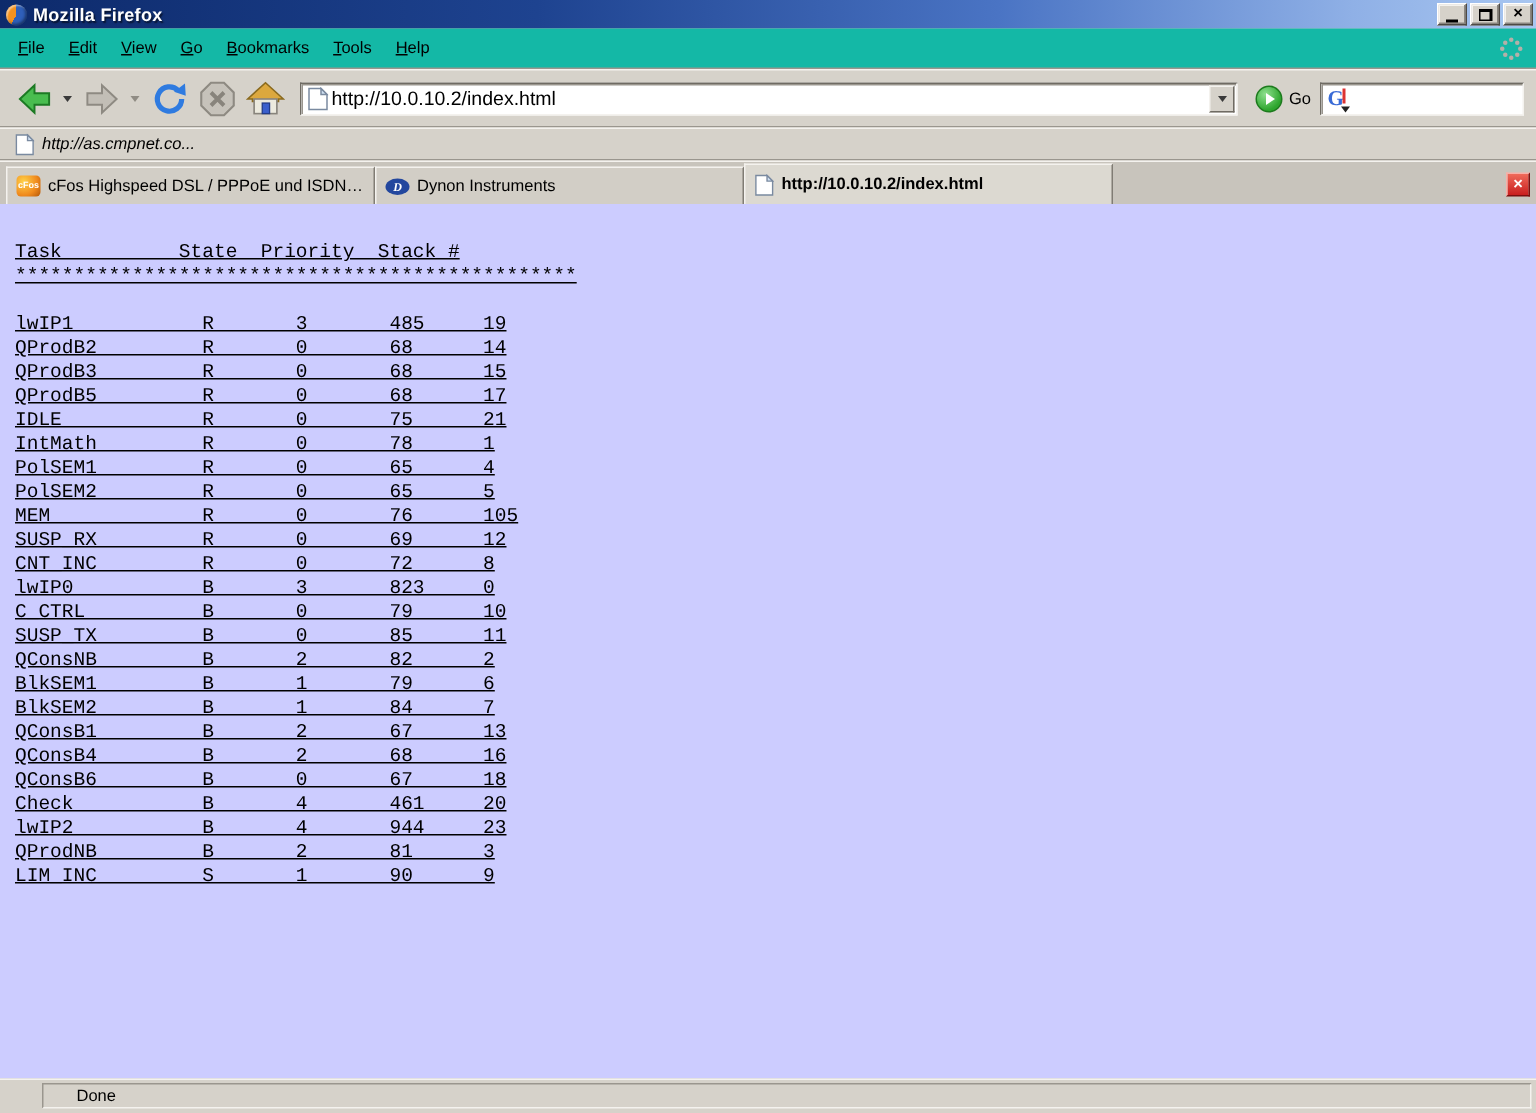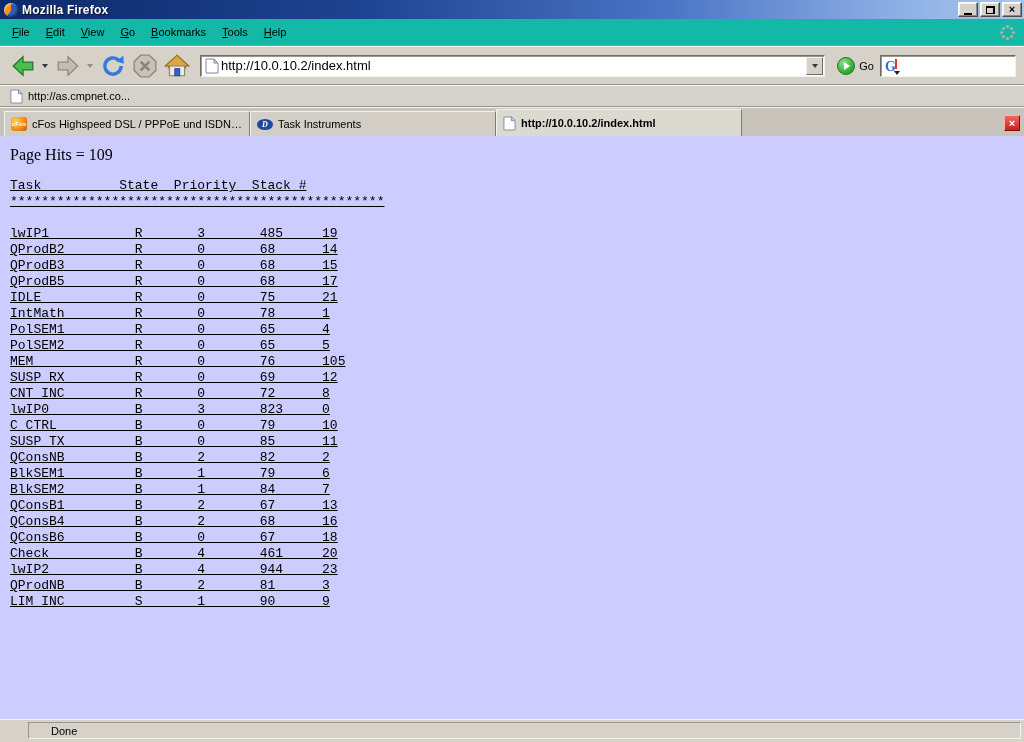--- a/index.html
+++ b/index.html
@@ -60,21 +60,21 @@
   .go-circle b{width:0;height:0;border-top:4px solid transparent;border-bottom:4px solid transparent;border-left:6px solid #fff;margin-left:2px;}
   .searchbox{width:136px;height:22px;background:#fff;display:flex;align-items:center;
     border:1px solid;border-color:#6f6b63 #f4f2ee #f4f2ee #6f6b63;box-shadow:inset 1px 1px 0 #9a968e;padding:0 2px;}
   .g-wrap{position:relative;width:18px;height:18px;flex:0 0 auto;}
   .g-glyph{font:bold 14px/18px "Liberation Serif",serif;color:#3a6bd6;padding-left:2px;}
   .g-bar{position:absolute;right:4px;top:2px;width:2px;height:10px;background:#d33;}
   .g-dd{position:absolute;right:1px;bottom:0;width:0;height:0;border-left:3px solid transparent;border-right:3px solid transparent;border-top:4px solid #222;}
   .searchbox input{flex:1;min-width:0;border:none;outline:none;font:12px "Liberation Sans",sans-serif;background:transparent;}
   
   .bookmarksbar{height:22px;flex:0 0 22px;display:flex;align-items:center;padding:0 6px;
-    border-top:1px solid #f4f2ee;border-bottom:1px solid #9a968e;background:#d6d2ca;}
+    border-top:1px solid #f4f2ee;border-bottom:1px solid #9a968e;background:#d6d2ca;font-style:italic;}
   .bookmark{display:flex;align-items:center;gap:5px;font-size:11px;color:#000;padding:1px 4px;}
   
   .tabbar{height:29px;flex:0 0 29px;display:flex;align-items:flex-end;background:#c8c4bc;
     border-top:1px solid #f4f2ee;padding:3px 4px 0 4px;}
   .tab{
     width:246px;height:25px;display:flex;align-items:center;gap:5px;padding:0 6px;
     background:#d2cec6;border:1px solid;border-color:#f4f2ee #807c74 #807c74 #f4f2ee;border-bottom:none;
     font-size:11px;color:#000;overflow:hidden;white-space:nowrap;
   }
   .tab.active{background:#dcd9d1;height:27px;font-weight:bold;}
@@ -204,37 +204,36 @@
   </div>
 
   <div class="tabbar">
     <span style="display:flex;align-items:flex-end;">
         <span class="tab">
           <span class="ic-cfos">cFos</span>
           <span class="tlabel">cFos Highspeed DSL / PPPoE und ISDN CAP...</span>
         </span>
         <span class="tab">
           <span class="ic-dynon">D</span>
-          <span class="tlabel">Task Instruments</span>
+          <span class="tlabel">Dynon Instruments</span>
         </span>
         <span class="tab active">
           <span class="page-svg">
             <svg width="13" height="15" viewBox="0 0 14 16">
               <path d="M1 1h8l4 4v10H1z" fill="#fff" stroke="#7a8aa0"></path>
               <path d="M9 1v4h4z" fill="#cfe0f2" stroke="#7a8aa0"></path>
             </svg>
           </span>
           <span class="tlabel">http://10.0.10.2/index.html</span>
         </span>
       </span>
     <span class="tab-close">×</span>
   </div>
 
   <div class="content">
-    <p class="page-hits">Page Hits = 109</p>
     <pre class="task-pre">Task          State  Priority  Stack #
 ************************************************
 
 lwIP1           R       3       485     19
 QProdB2         R       0       68      14
 QProdB3         R       0       68      15
 QProdB5         R       0       68      17
 IDLE            R       0       75      21
 IntMath         R       0       78      1
 PolSEM1         R       0       65      4

